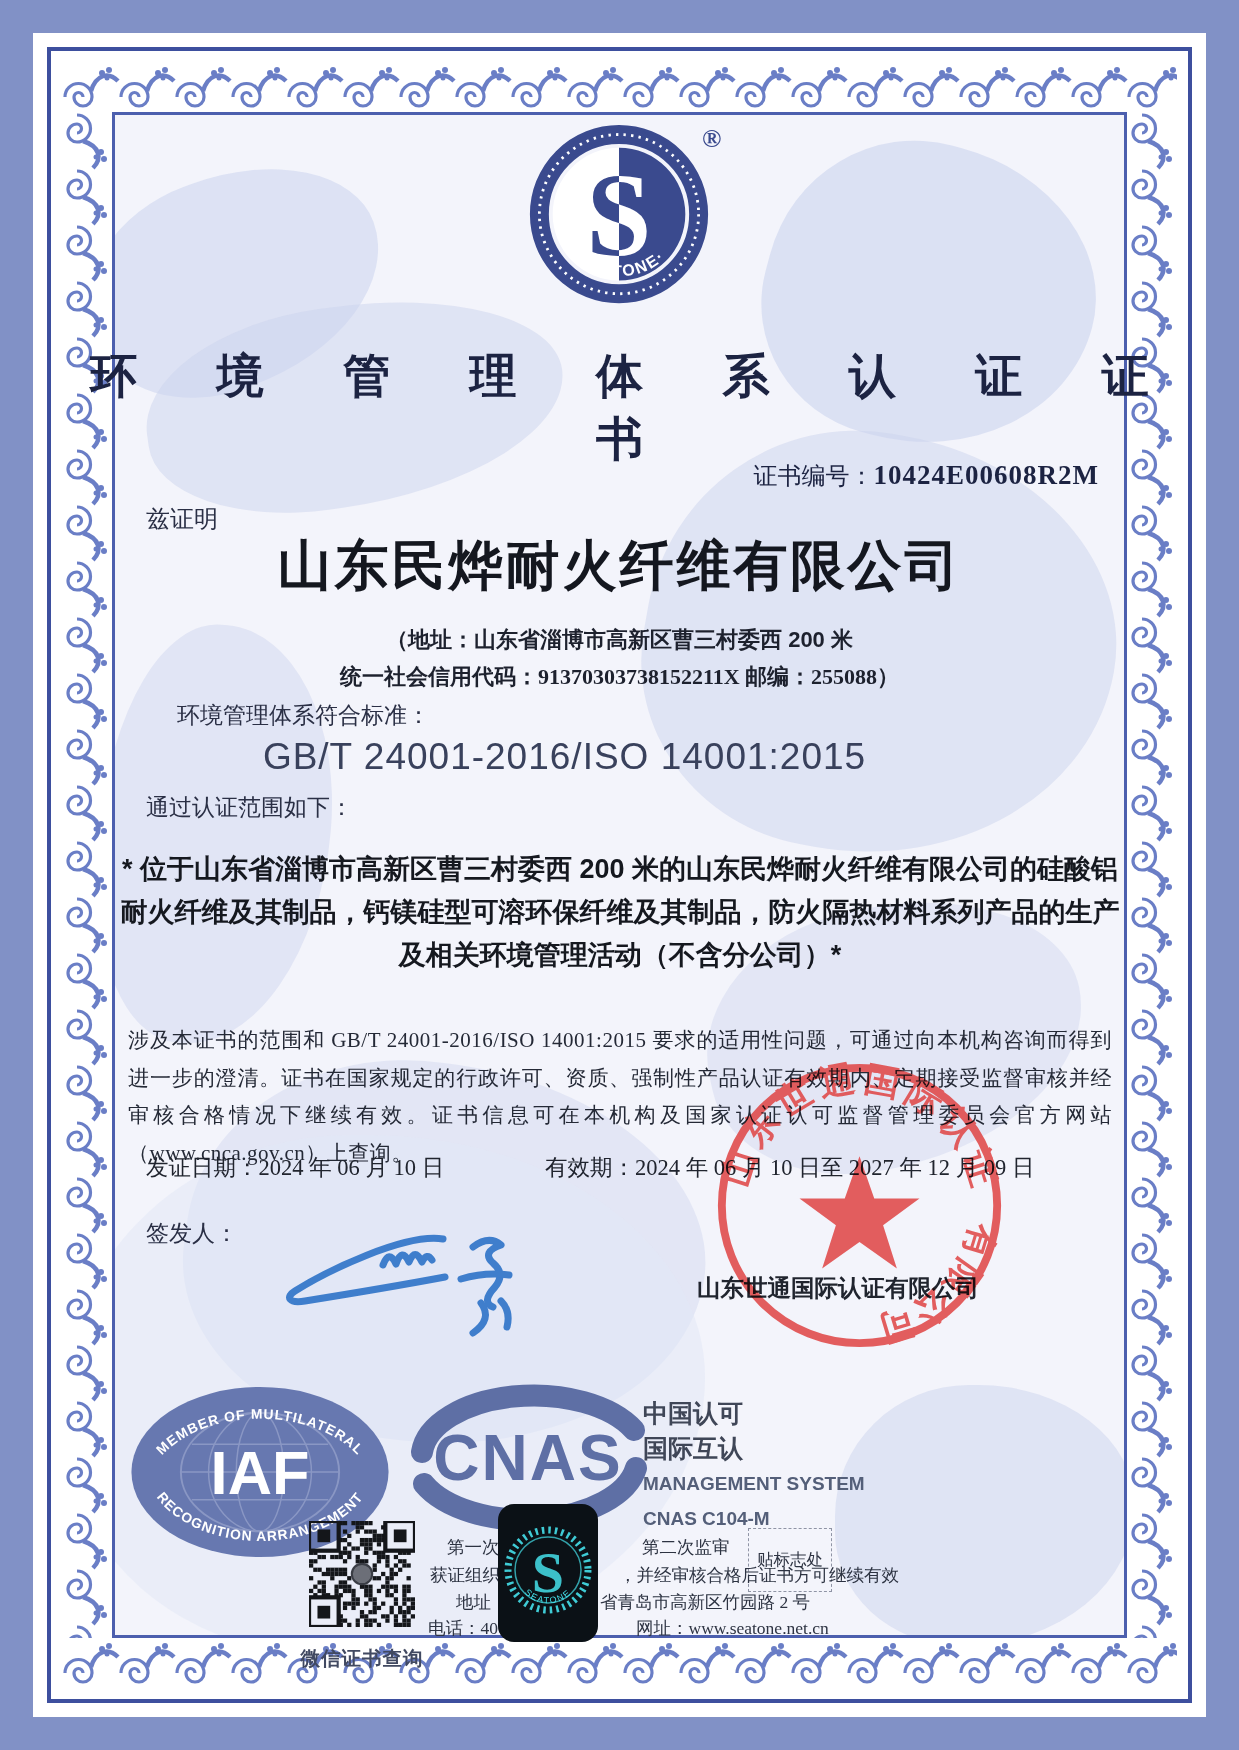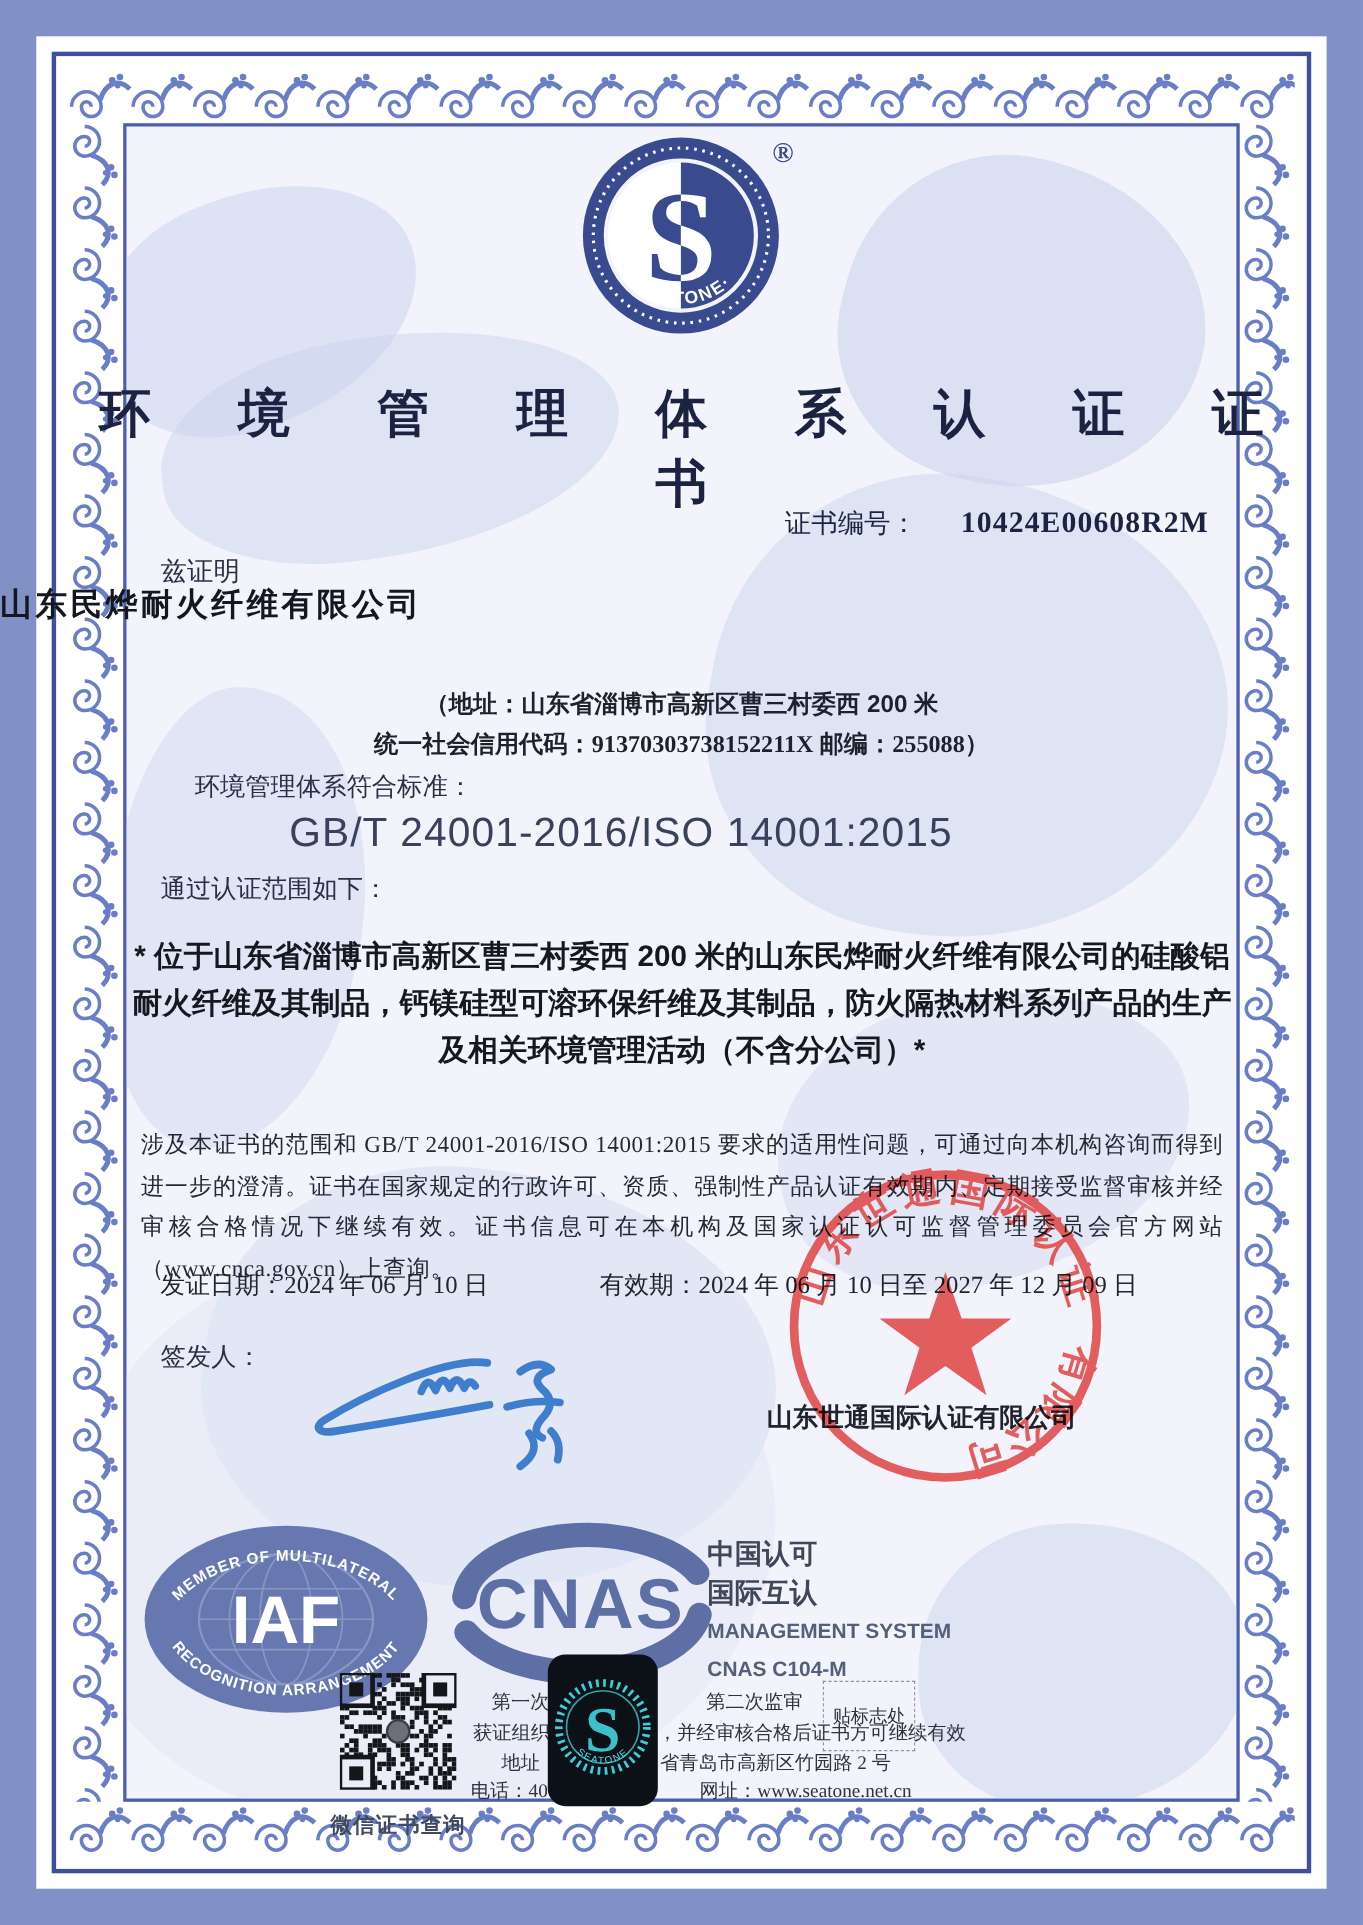--- a/index.html
+++ b/index.html
@@ -11,23 +11,23 @@
   .frame-white{position:absolute;left:33px;top:33px;right:33px;bottom:33px;background:#ffffff;}
   .frame-line-outer{position:absolute;left:47px;top:47px;right:47px;bottom:47px;border:4px solid #3d4f9e;}
   .frame-inner{position:absolute;left:112px;top:112px;right:112px;bottom:112px;border:3px solid #4c5fae;background:#f3f4fb;overflow:hidden;}
   .strip{position:absolute;}
   
   .blob{position:absolute;background:#cbd3ee;border-radius:46% 54% 58% 42% / 52% 48% 55% 45%;}
   
   .title{position:absolute;top:345px;left:0;width:100%;text-align:center;font-size:47px;font-weight:700;
          color:#1c2342;letter-spacing:0.72em;padding-left:0.72em;box-sizing:border-box;}
   .certno{position:absolute;top:460px;right:140px;font-size:24px;color:#1c2342;}
-  .certno b{font-size:27px;letter-spacing:1px;margin-left:40px;}
+  .certno b{font-size:27px;letter-spacing:1px;}
   .certify{position:absolute;left:146px;top:503px;font-size:24px;color:#2a2f45;}
-  .company{position:absolute;top:530px;left:0;width:100%;font-size:29px;font-weight:700;
+  .company{position:absolute;top:530px;left:0;width:100%;text-align:center;font-size:54px;font-weight:700;
            color:#14171f;font-family:"Liberation Sans","DejaVu Sans",sans-serif;letter-spacing:3px;}
   .addr1{position:absolute;top:625px;left:0;width:100%;text-align:center;font-size:22px;font-weight:600;
          color:#1d212e;font-family:"Liberation Sans","DejaVu Sans",sans-serif;}
   .addr2{position:absolute;top:662px;left:0;width:100%;text-align:center;font-size:22px;font-weight:600;
          color:#1d212e;font-family:Liberation Serif, serif;}
   .stdlabel{position:absolute;left:146px;top:700px;font-size:23px;color:#2a2f45;margin-left:31px;}
   .standard{position:absolute;top:736px;left:0;width:100%;text-align:center;transform:translateX(-55px);
             font-size:37px;font-weight:500;color:#39415c;font-family:"Liberation Sans","DejaVu Sans",sans-serif;letter-spacing:1px;}
   .scopelabel{position:absolute;left:146px;top:792px;font-size:23px;color:#2a2f45;}
   .scope{position:absolute;top:848px;left:120px;width:1000px;text-align:center;font-size:27px;font-weight:700;
@@ -531,21 +531,21 @@
         <rect x="2" y="20" width="3" height="3" fill="#14161a"></rect>
         <circle cx="12.5" cy="12.5" r="2.4" fill="#6c6f78" stroke="#3a3d45" stroke-width="0.5"></circle>
       </svg>
     <div class="qrlabel">微信证书查询</div>
 
     <div class="abs foot" style="left:447px;top:1535px">第一次监审</div>
     <div class="abs foot" style="left:642px;top:1535px">第二次监审</div>
     <div class="abs fbox" style="left:748px;top:1528px">贴标志处</div>
 
     <div class="abs foot" style="left:430px;top:1563px">获证组织需按规</div>
-    <div class="abs foot" style="left:598px;top:1563px">，并经审核合格后证书方可继续有效</div>
+    <div class="abs foot" style="left:619px;top:1563px">，并经审核合格后证书方可继续有效</div>
 
     <div class="abs foot" style="left:456px;top:1590px">地址：</div>
     <div class="abs foot" style="left:600px;top:1590px">省青岛市高新区竹园路 2 号</div>
 
     <div class="abs foot" style="left:428px;top:1616px">电话：400-675-8617</div>
     <div class="abs foot" style="left:636px;top:1616px">网址：www.seatone.net.cn</div>
 
     <svg class="sticker" width="104" height="142" viewBox="0 0 104 142">
       <rect x="2" y="2" width="100" height="138" rx="16" fill="#0b1116"></rect>
       <circle cx="52" cy="68" r="40" fill="none" stroke="#45e0ea" stroke-width="7" stroke-dasharray="2.5,4" opacity="0.9"></circle>

